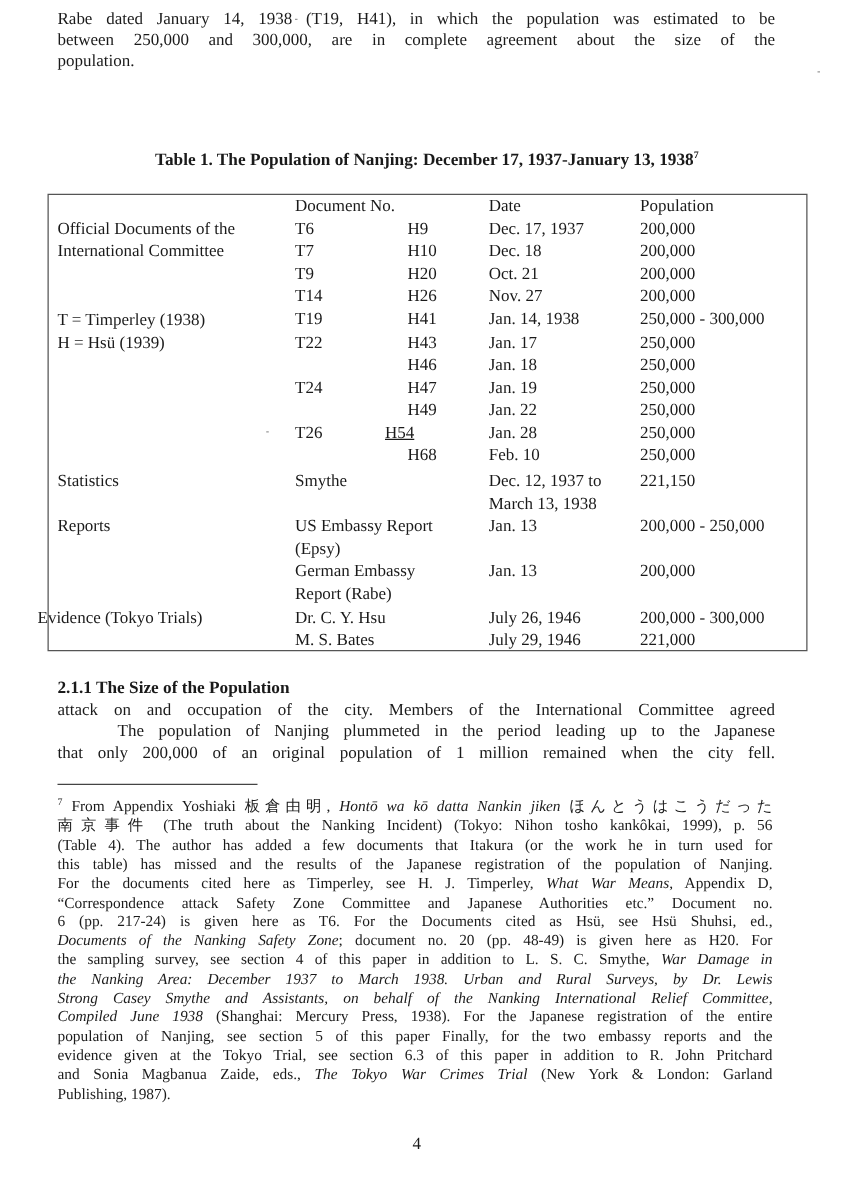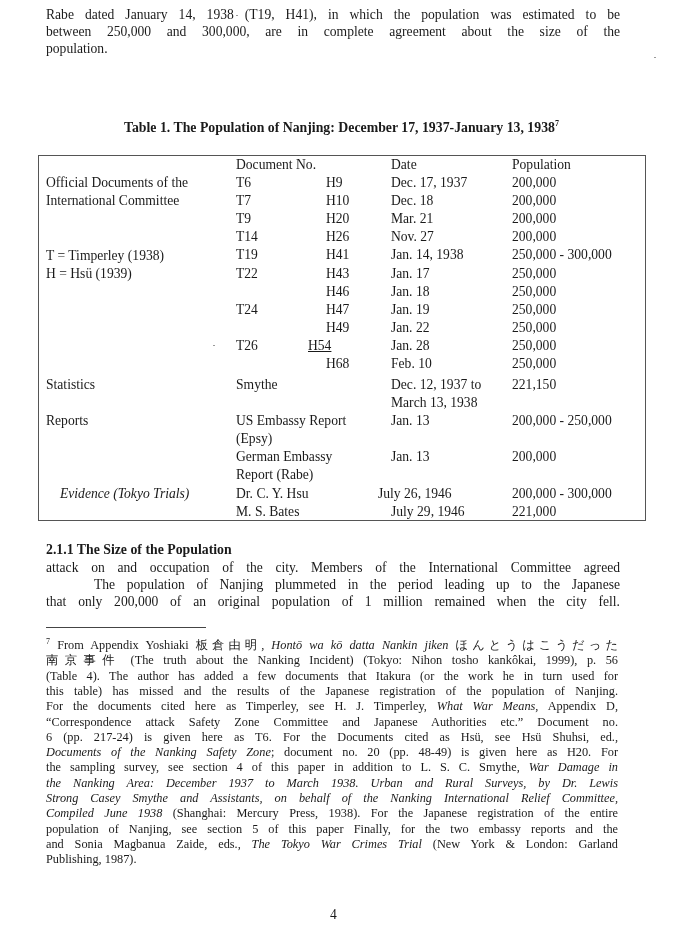--- a/index.html
+++ b/index.html
@@ -56,39 +56,39 @@
   <div class="cell" style="left:236px; top:157px;">Document No.</div>
   <div class="cell" style="left:391px; top:157px;">Date</div>
   <div class="cell" style="left:512px; top:157px;">Population</div>
 
   <div class="cell" style="left:46px; top:175px;">Official Documents of the</div>
   <div class="cell" style="left:46px; top:193px;">International Committee</div>
   <div class="cell" style="left:46px; top:248px;">T = Timperley (1938)</div>
   <div class="cell" style="left:46px; top:266px;">H = Hsü (1939)</div>
   <div class="cell" style="left:46px; top:377px;">Statistics</div>
   <div class="cell" style="left:46px; top:413px;">Reports</div>
-  <div class="cell" style="left:60px; top:486px;font-style:italic;">Evidence (Tokyo Trials)</div>
+  <div class="cell" style="left:30px; top:486px;">Evidence (Tokyo Trials)</div>
 
   <div id="doc-rows">
       <div>
         <div class="cell" style="left: 236px; top: 175px;">T6</div>
         <div class="cell" style="left: 326px; top: 175px;">H9</div>
         <div class="cell" style="left: 391px; top: 175px;">Dec. 17, 1937</div>
         <div class="cell" style="left: 512px; top: 175px;">200,000</div>
       </div>
       <div>
         <div class="cell" style="left: 236px; top: 193px;">T7</div>
         <div class="cell" style="left: 326px; top: 193px;">H10</div>
         <div class="cell" style="left: 391px; top: 193px;">Dec. 18</div>
         <div class="cell" style="left: 512px; top: 193px;">200,000</div>
       </div>
       <div>
         <div class="cell" style="left: 236px; top: 211px;">T9</div>
         <div class="cell" style="left: 326px; top: 211px;">H20</div>
-        <div class="cell" style="left: 391px; top: 211px;">Mar. 21</div>
+        <div class="cell" style="left: 391px; top: 211px;">Oct. 21</div>
         <div class="cell" style="left: 512px; top: 211px;">200,000</div>
       </div>
       <div>
         <div class="cell" style="left: 236px; top: 229px;">T14</div>
         <div class="cell" style="left: 326px; top: 229px;">H26</div>
         <div class="cell" style="left: 391px; top: 229px;">Nov. 27</div>
         <div class="cell" style="left: 512px; top: 229px;">200,000</div>
       </div>
       <div>
         <div class="cell" style="left: 236px; top: 247px;">T19</div>
@@ -143,21 +143,21 @@
   <div class="cell" style="left:236px; top:431px;">(Epsy)</div>
   <div class="cell" style="left:391px; top:413px;">Jan. 13</div>
   <div class="cell" style="left:512px; top:413px;">200,000 - 250,000</div>
 
   <div class="cell" style="left:236px; top:449px;">German Embassy</div>
   <div class="cell" style="left:236px; top:467px;">Report  (Rabe)</div>
   <div class="cell" style="left:391px; top:449px;">Jan. 13</div>
   <div class="cell" style="left:512px; top:449px;">200,000</div>
 
   <div class="cell" style="left:236px; top:486px;">Dr. C. Y. Hsu</div>
-  <div class="cell" style="left:378px; top:486px;">July 26, 1946</div>
+  <div class="cell" style="left:391px; top:486px;">July 26, 1946</div>
   <div class="cell" style="left:512px; top:486px;">200,000 - 300,000</div>
 
   <div class="cell" style="left:236px; top:504px;">M. S. Bates</div>
   <div class="cell" style="left:391px; top:504px;">July 29, 1946</div>
   <div class="cell" style="left:512px; top:504px;">221,000</div>
 </div>
 
 <div class="abs h2">2.1.1 The Size of the Population</div>
 <div class="abs para" style="top:559px;">
   <span class="line">attack on and occupation of the city.  Members of the International Committee agreed</span>
@@ -173,20 +173,21 @@
     <span class="line"><span>this table) has missed and the results of the Japanese registration of the population of Nanjing.</span></span>
     <span class="line"><span>For the documents cited here as Timperley, see H. J. Timperley, </span><i>What War Means</i><span>, Appendix D,</span></span>
     <span class="line"><span>“Correspondence attack Safety Zone Committee and Japanese Authorities etc.”  Document no.</span></span>
     <span class="line"><span>6 (pp. 217-24) is given here as T6.  For the Documents cited as Hsü, see Hsü Shuhsi, ed.,</span></span>
     <span class="line"><i>Documents of the Nanking Safety Zone</i><span>; document no. 20 (pp. 48-49) is given here as H20.  For</span></span>
     <span class="line"><span>the sampling survey, see section 4 of this paper in addition to L. S. C. Smythe, </span><i>War Damage in</i></span>
     <span class="line"><i>the Nanking Area: December 1937 to March 1938.  Urban and Rural Surveys, by Dr. Lewis</i></span>
     <span class="line"><i>Strong Casey Smythe and Assistants, on behalf of the Nanking International Relief Committee,</i></span>
     <span class="line"><i>Compiled June 1938</i><span> (Shanghai: Mercury Press, 1938).  For the Japanese registration of the entire</span></span>
     <span class="line"><span>population of Nanjing, see section 5 of this paper   Finally, for the two embassy reports and the</span></span>
+    <span class="line"><span>evidence given at the Tokyo Trial, see section 6.3 of this paper in addition to R. John Pritchard</span></span>
     <span class="line"><span>and Sonia Magbanua Zaide, eds., </span><i>The Tokyo War Crimes Trial</i><span> (New York &amp; London: Garland</span></span>
     <span class="line last"><span>Publishing, 1987).</span></span>
   </div>
 
 <div class="abs pagenum">4</div>
 
 <div class="abs speck" style="left:236px; top:15px;"></div>
 <div class="abs speck" style="left:654px; top:57px;"></div>
 <div class="abs speck" style="left:213px; top:345px;"></div>
 

